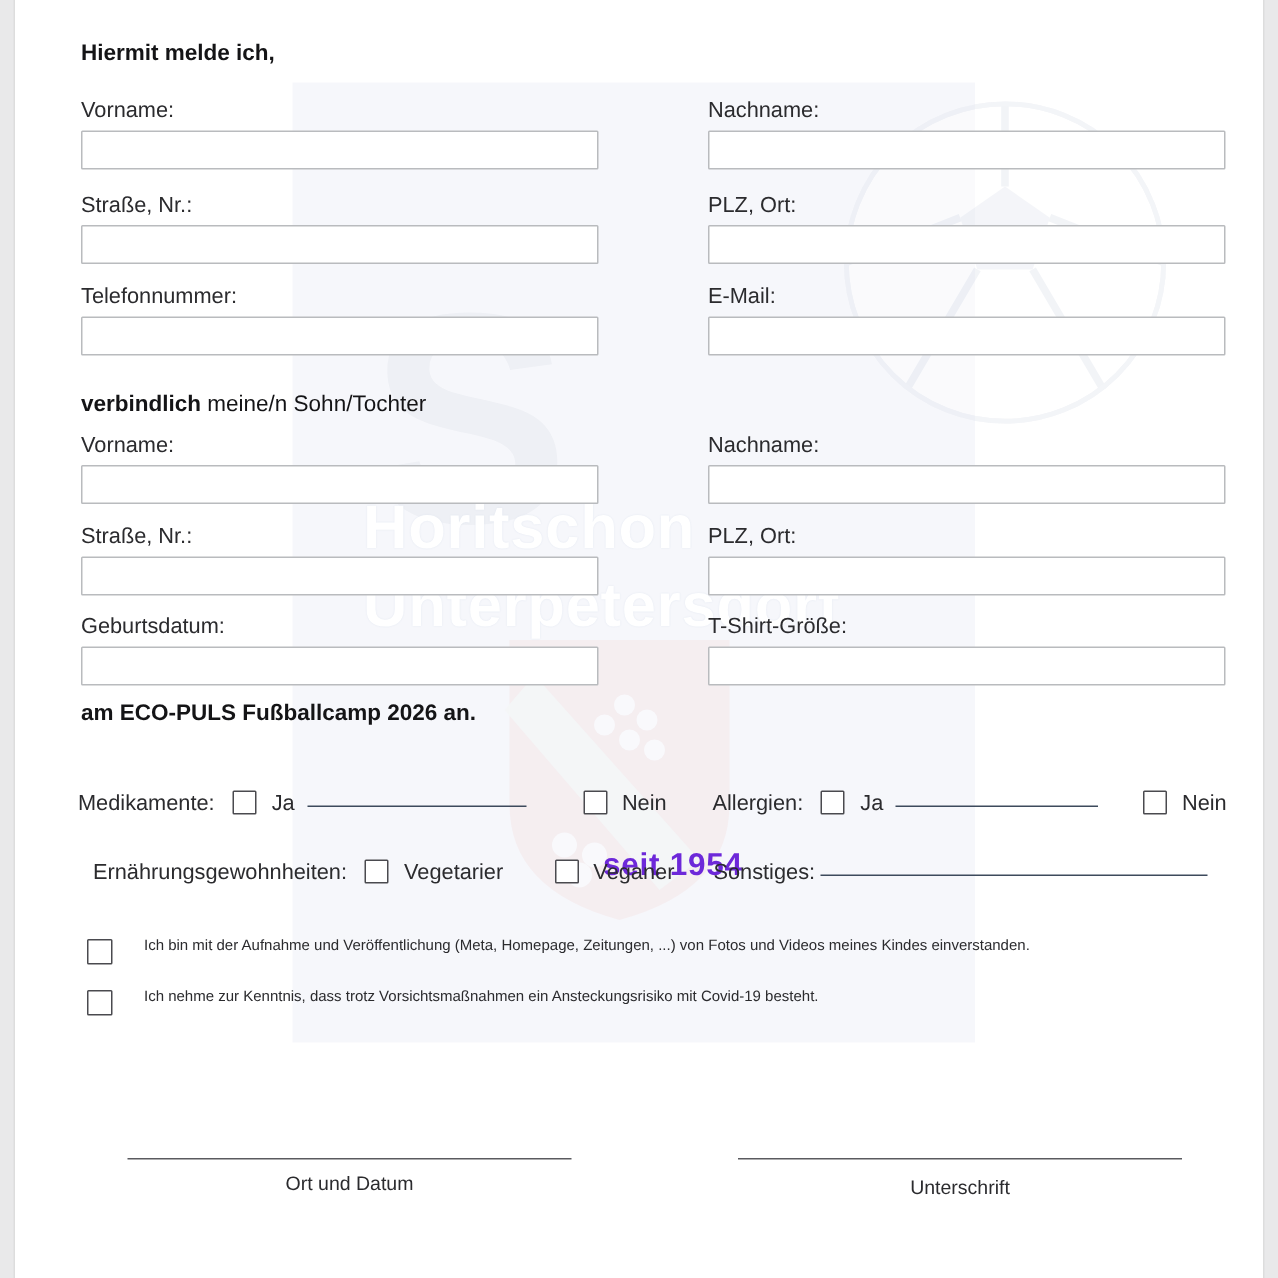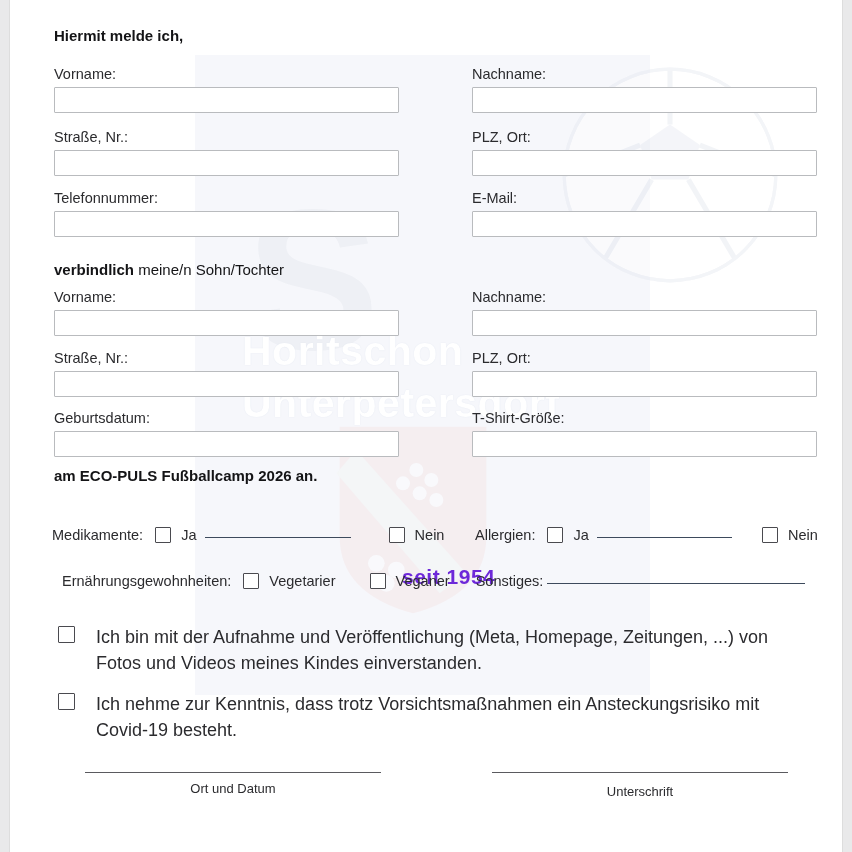--- a/index.html
+++ b/index.html
@@ -200,21 +200,21 @@
     top: 624px;
     width: 752px;
   }
   .consent-item {
     display: flex;
     align-items: flex-start;
     margin-bottom: 15px;
   }
   .consent-item .cbox { flex: 0 0 auto; margin-top: 2px; }
   .consent-text {
-    font-size: 18px;
+    font-size: 10px;
     line-height: 1.45;
     color: #2b2b2e;
     margin-left: 21px;
   }
   #consent-0 .consent-text { max-width: 710px; }
 
   
   .sign-wrap {
     position: absolute;
     left: 0;

